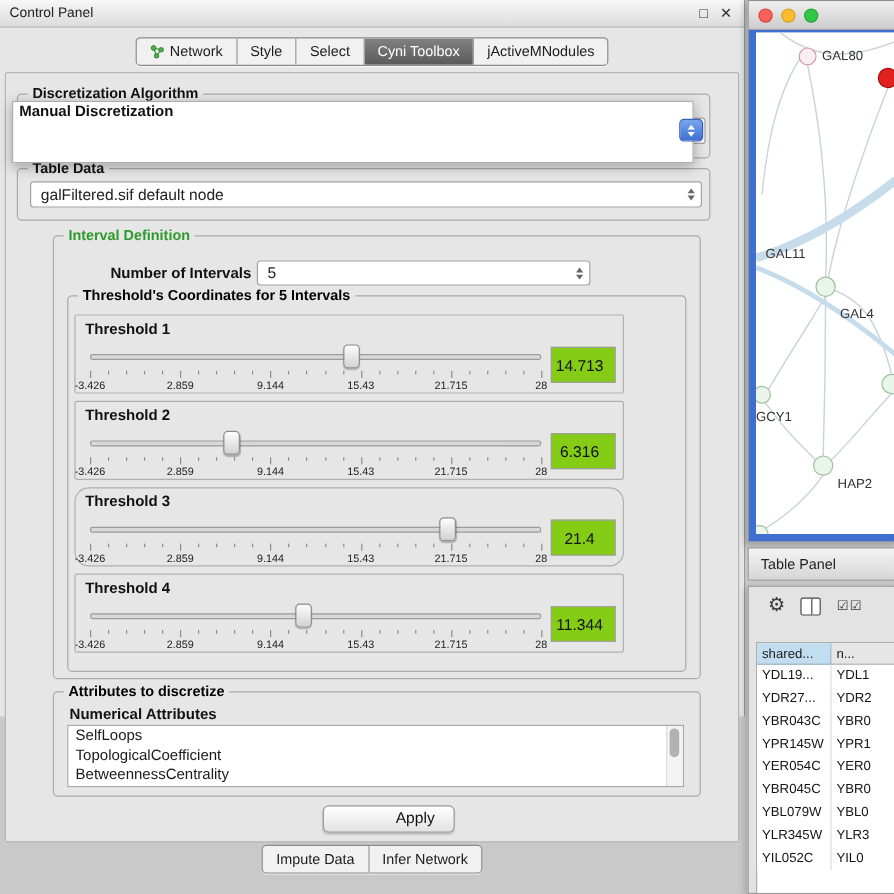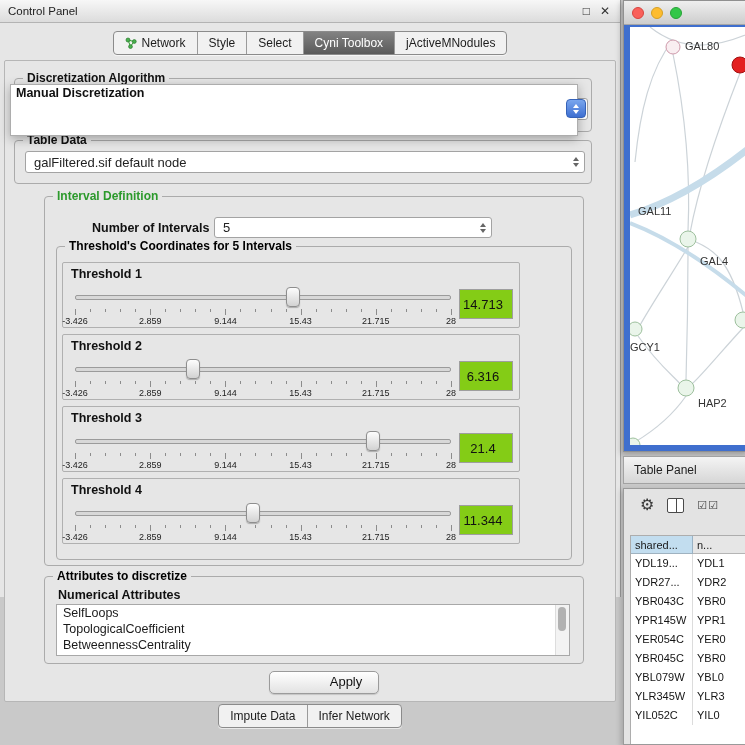--- a/index.html
+++ b/index.html
@@ -265,21 +265,21 @@
           <span class="scale-label" style="left:20%">2.859</span>
           <span class="scale-label" style="left:40%">9.144</span>
           <span class="scale-label" style="left:60%">15.43</span>
           <span class="scale-label" style="left:80%">21.715</span>
           <span class="scale-label" style="left:100%">28</span>
         </div>
       </div>
       <div class="value-box">6.316</div>
     </div>
 
-    <div class="tblock" style="top:406px;">
+    <div class="tblock" style="top:406px;border-radius:12px;">
       <div class="tblock-title">Threshold 3</div>
       <div class="slider-area">
         <div class="track"></div>
         <div class="thumb" style="left: 79%;"></div>
         <div class="ticks">
             <div class="tick major" style="left: 0%;"></div>
             <div class="tick" style="left: 4%;"></div>
             <div class="tick" style="left: 8%;"></div>
             <div class="tick" style="left: 12%;"></div>
             <div class="tick" style="left: 16%;"></div>

